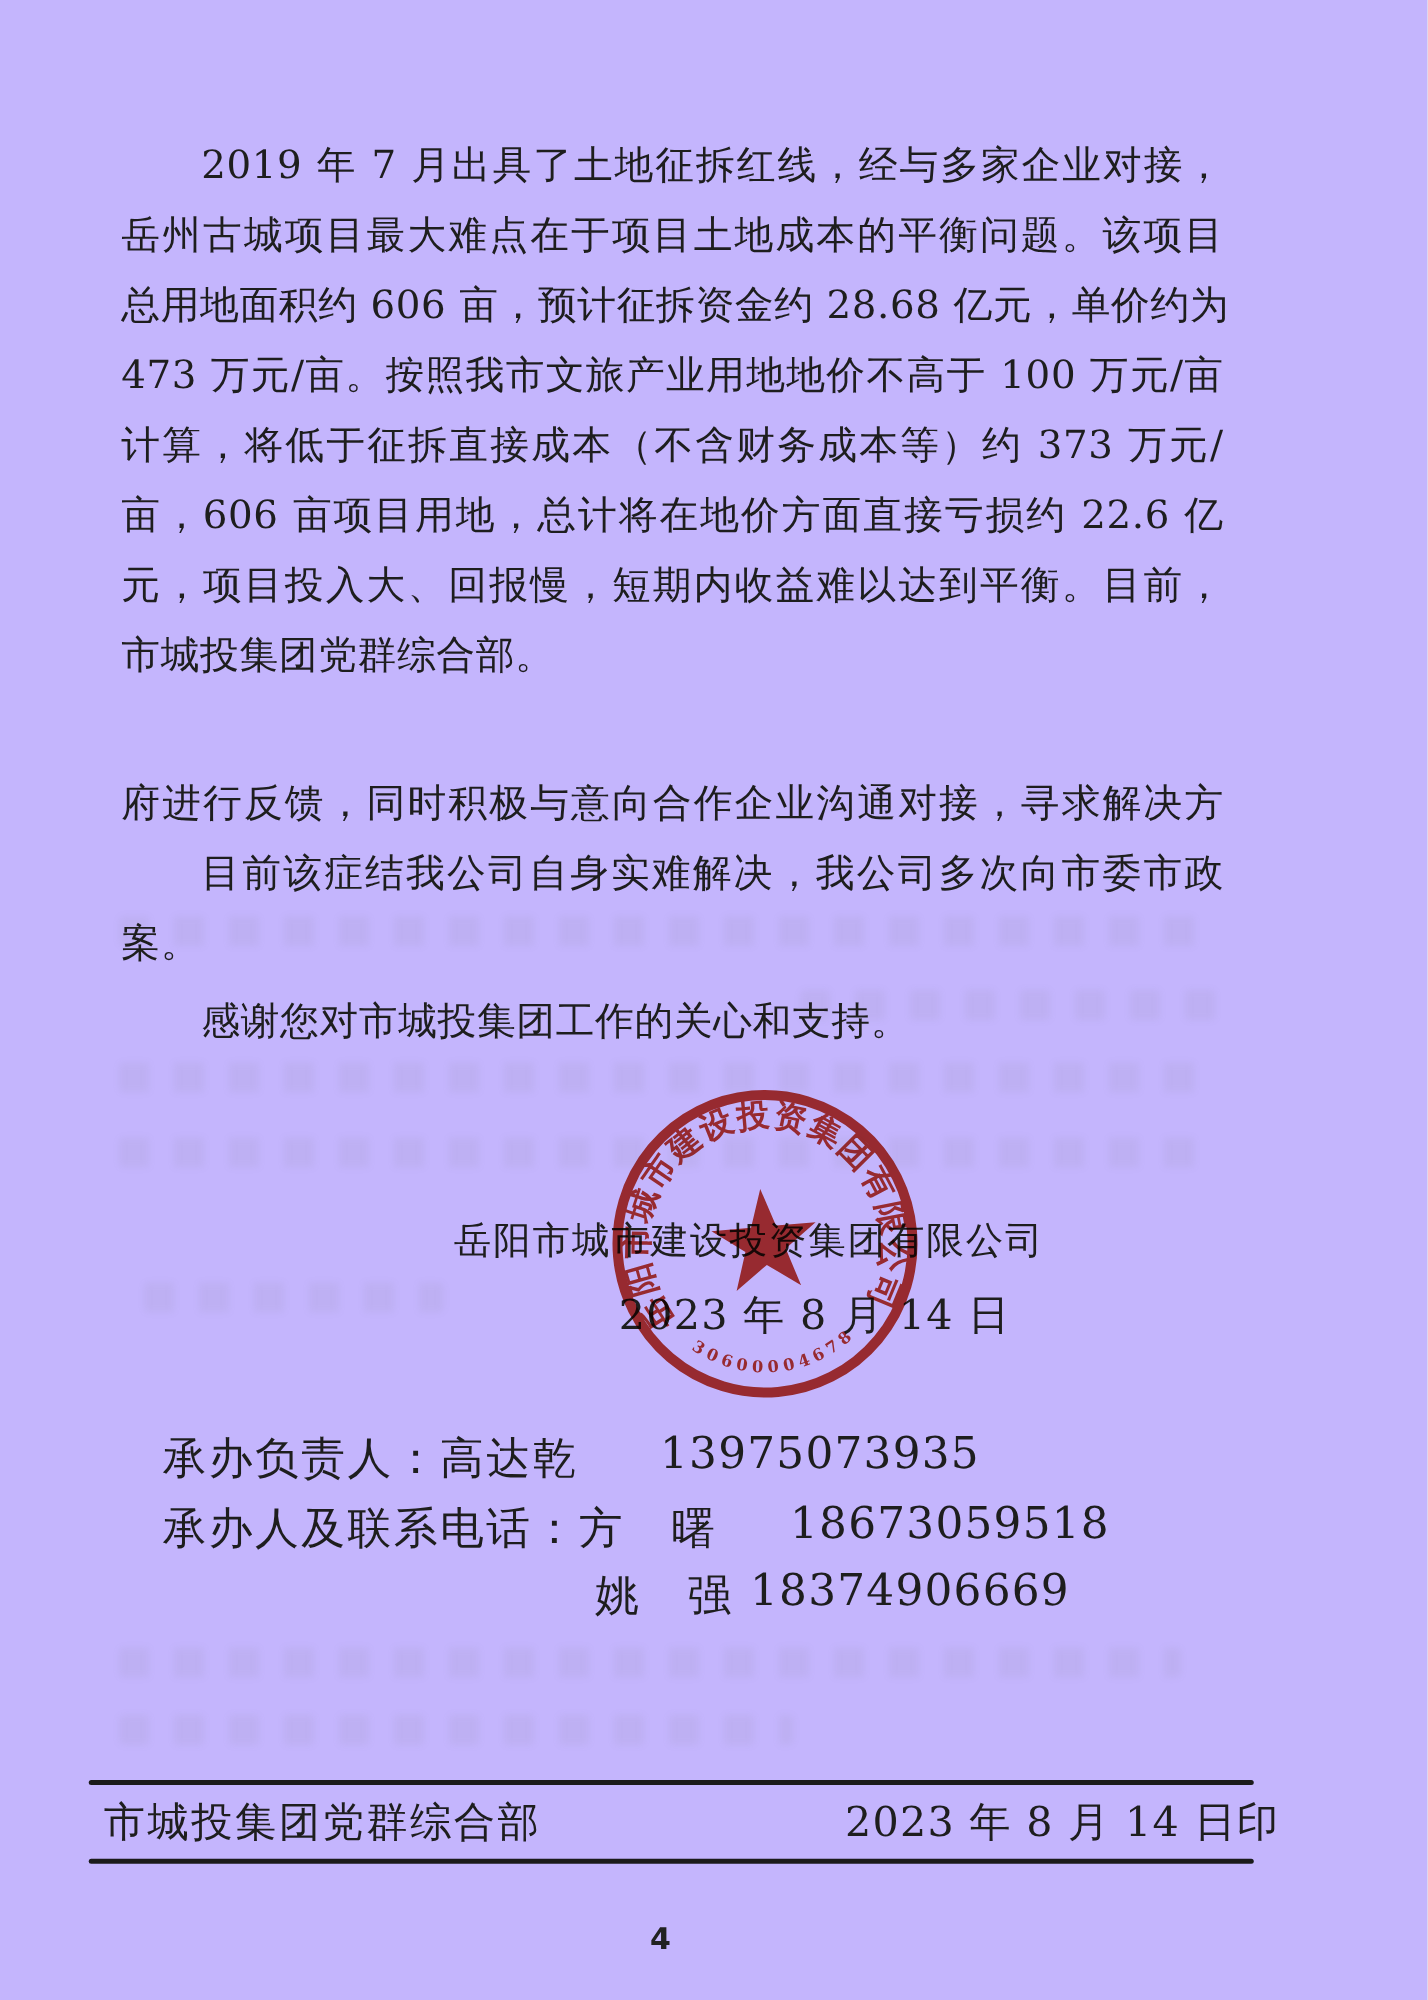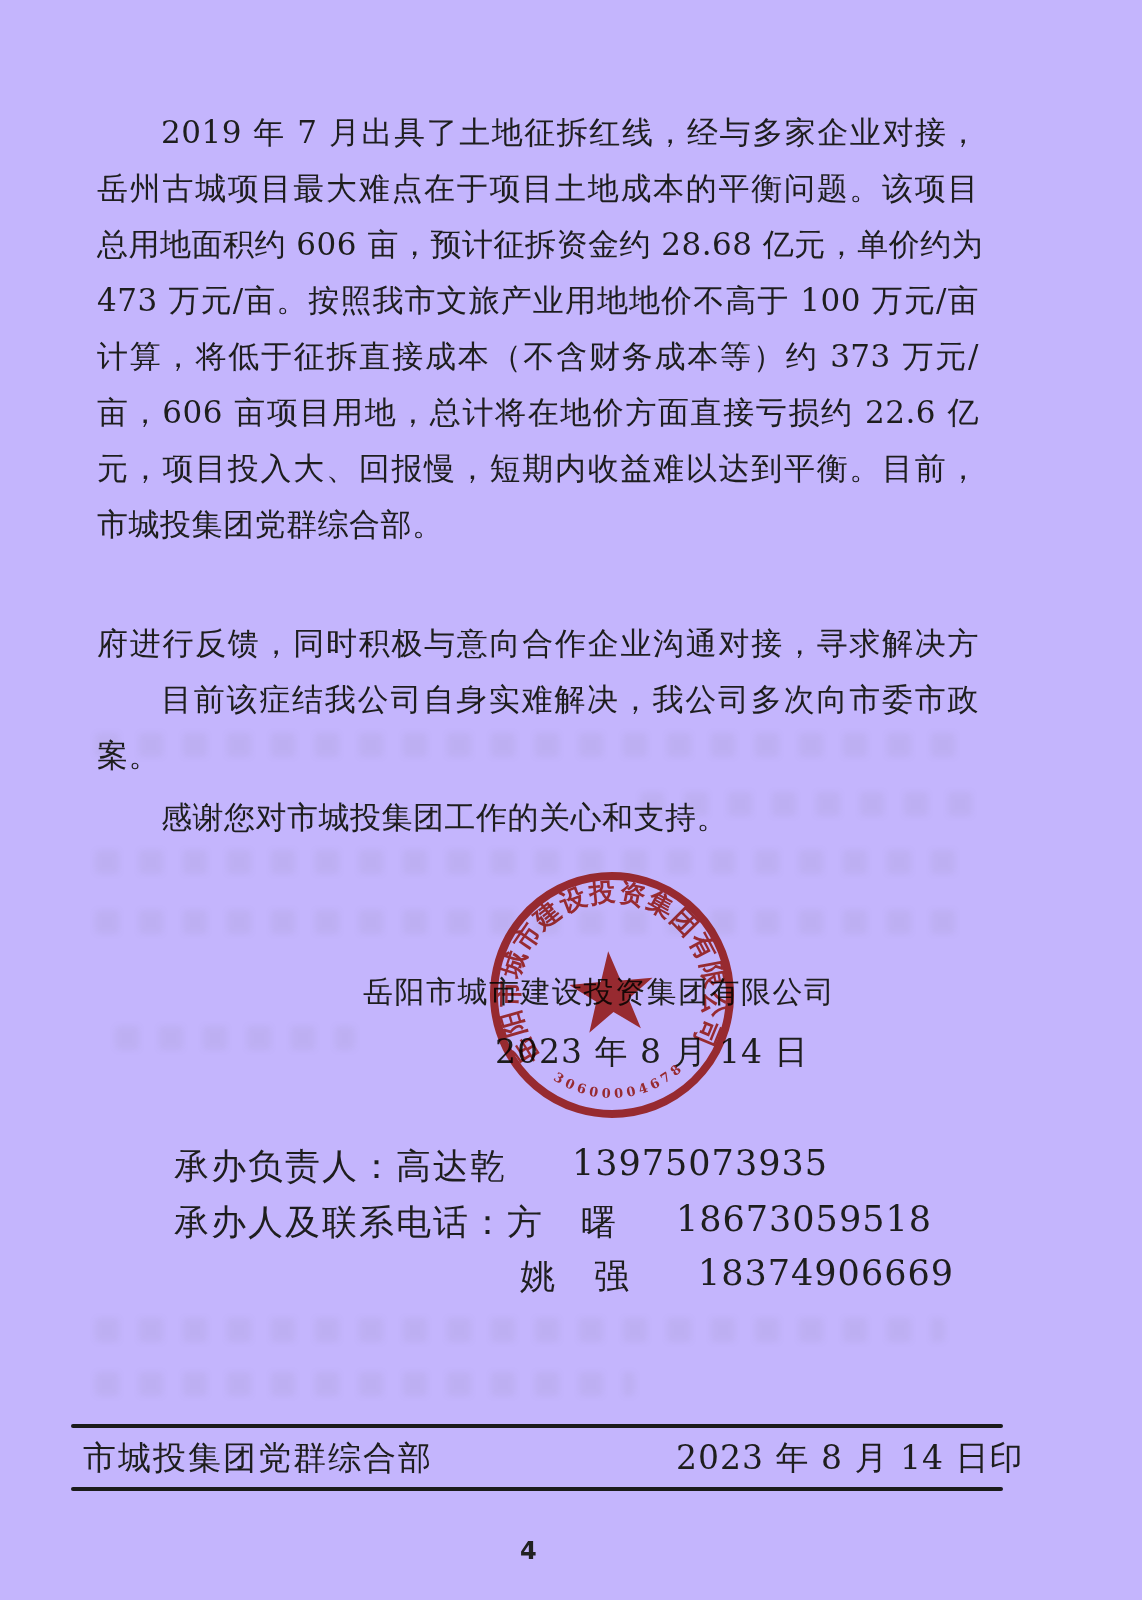--- a/index.html
+++ b/index.html
@@ -20,28 +20,28 @@
   .sig-company { position:absolute; left:363px; top:972px; font-size:30px; letter-spacing:1.5px; }
   .sig-date { position:absolute; left:495px; top:1030px; font-size:33px; letter-spacing:1px; }
   
   .seal { position:absolute; left:482px; top:863px; mix-blend-mode:multiply; opacity:.92; }
   .seal .ring { stroke-width:8px; fill:none; }
   .seal-text { fill:#bf2a1e; font-family:"DejaVu Serif", serif; }
   .ring-text { font-size:26px; letter-spacing:1.5px; font-weight:bold; }
   .code-text { font-size:13px; letter-spacing:4px; font-weight:bold; }
   
   .crow { position:absolute; left:0; top:0; width:100%; height:50px; font-size:35px; letter-spacing:2px; }
-  .crow span { position:absolute; white-space:nowrap;margin-left:44px; }
+  .crow span { position:absolute; white-space:nowrap; }
   .r1 { top:1143px; } .r2 { top:1199px; } .r3 { top:1253px; }
   .c-label1 { left:130px; }
   .c-phone1 { left:528px; letter-spacing:1px; }
   .c-label2 { left:130px;text-align:center; }
   .c-phone2 { left:632px; letter-spacing:1px; }
   .c-name3  { left:476px; }
-  .c-phone3 { left:654px; letter-spacing:1px; }
+  .c-phone3 { left:600px; letter-spacing:1px; }
   
   .rule { position:absolute; left:71px; width:932px; height:4px; background:#1b1b1b; border-radius:2px; }
   .rule-top { top:1424px; }
   .rule-bottom { top:1487px; }
   .f-dept { position:absolute; left:83px; top:1436px; font-size:33px; letter-spacing:2px; }
   .f-date { position:absolute; left:676px; top:1436px; font-size:33px; letter-spacing:1px; }
   .pagenum { position:absolute; left:520px; top:1537px; font-size:24px; font-weight:700;
              font-family:"DejaVu Sans", sans-serif; color:#222; }
   
   .smudge { position:absolute; height:24px; filter:blur(3px); opacity:.5; border-radius:4px;

